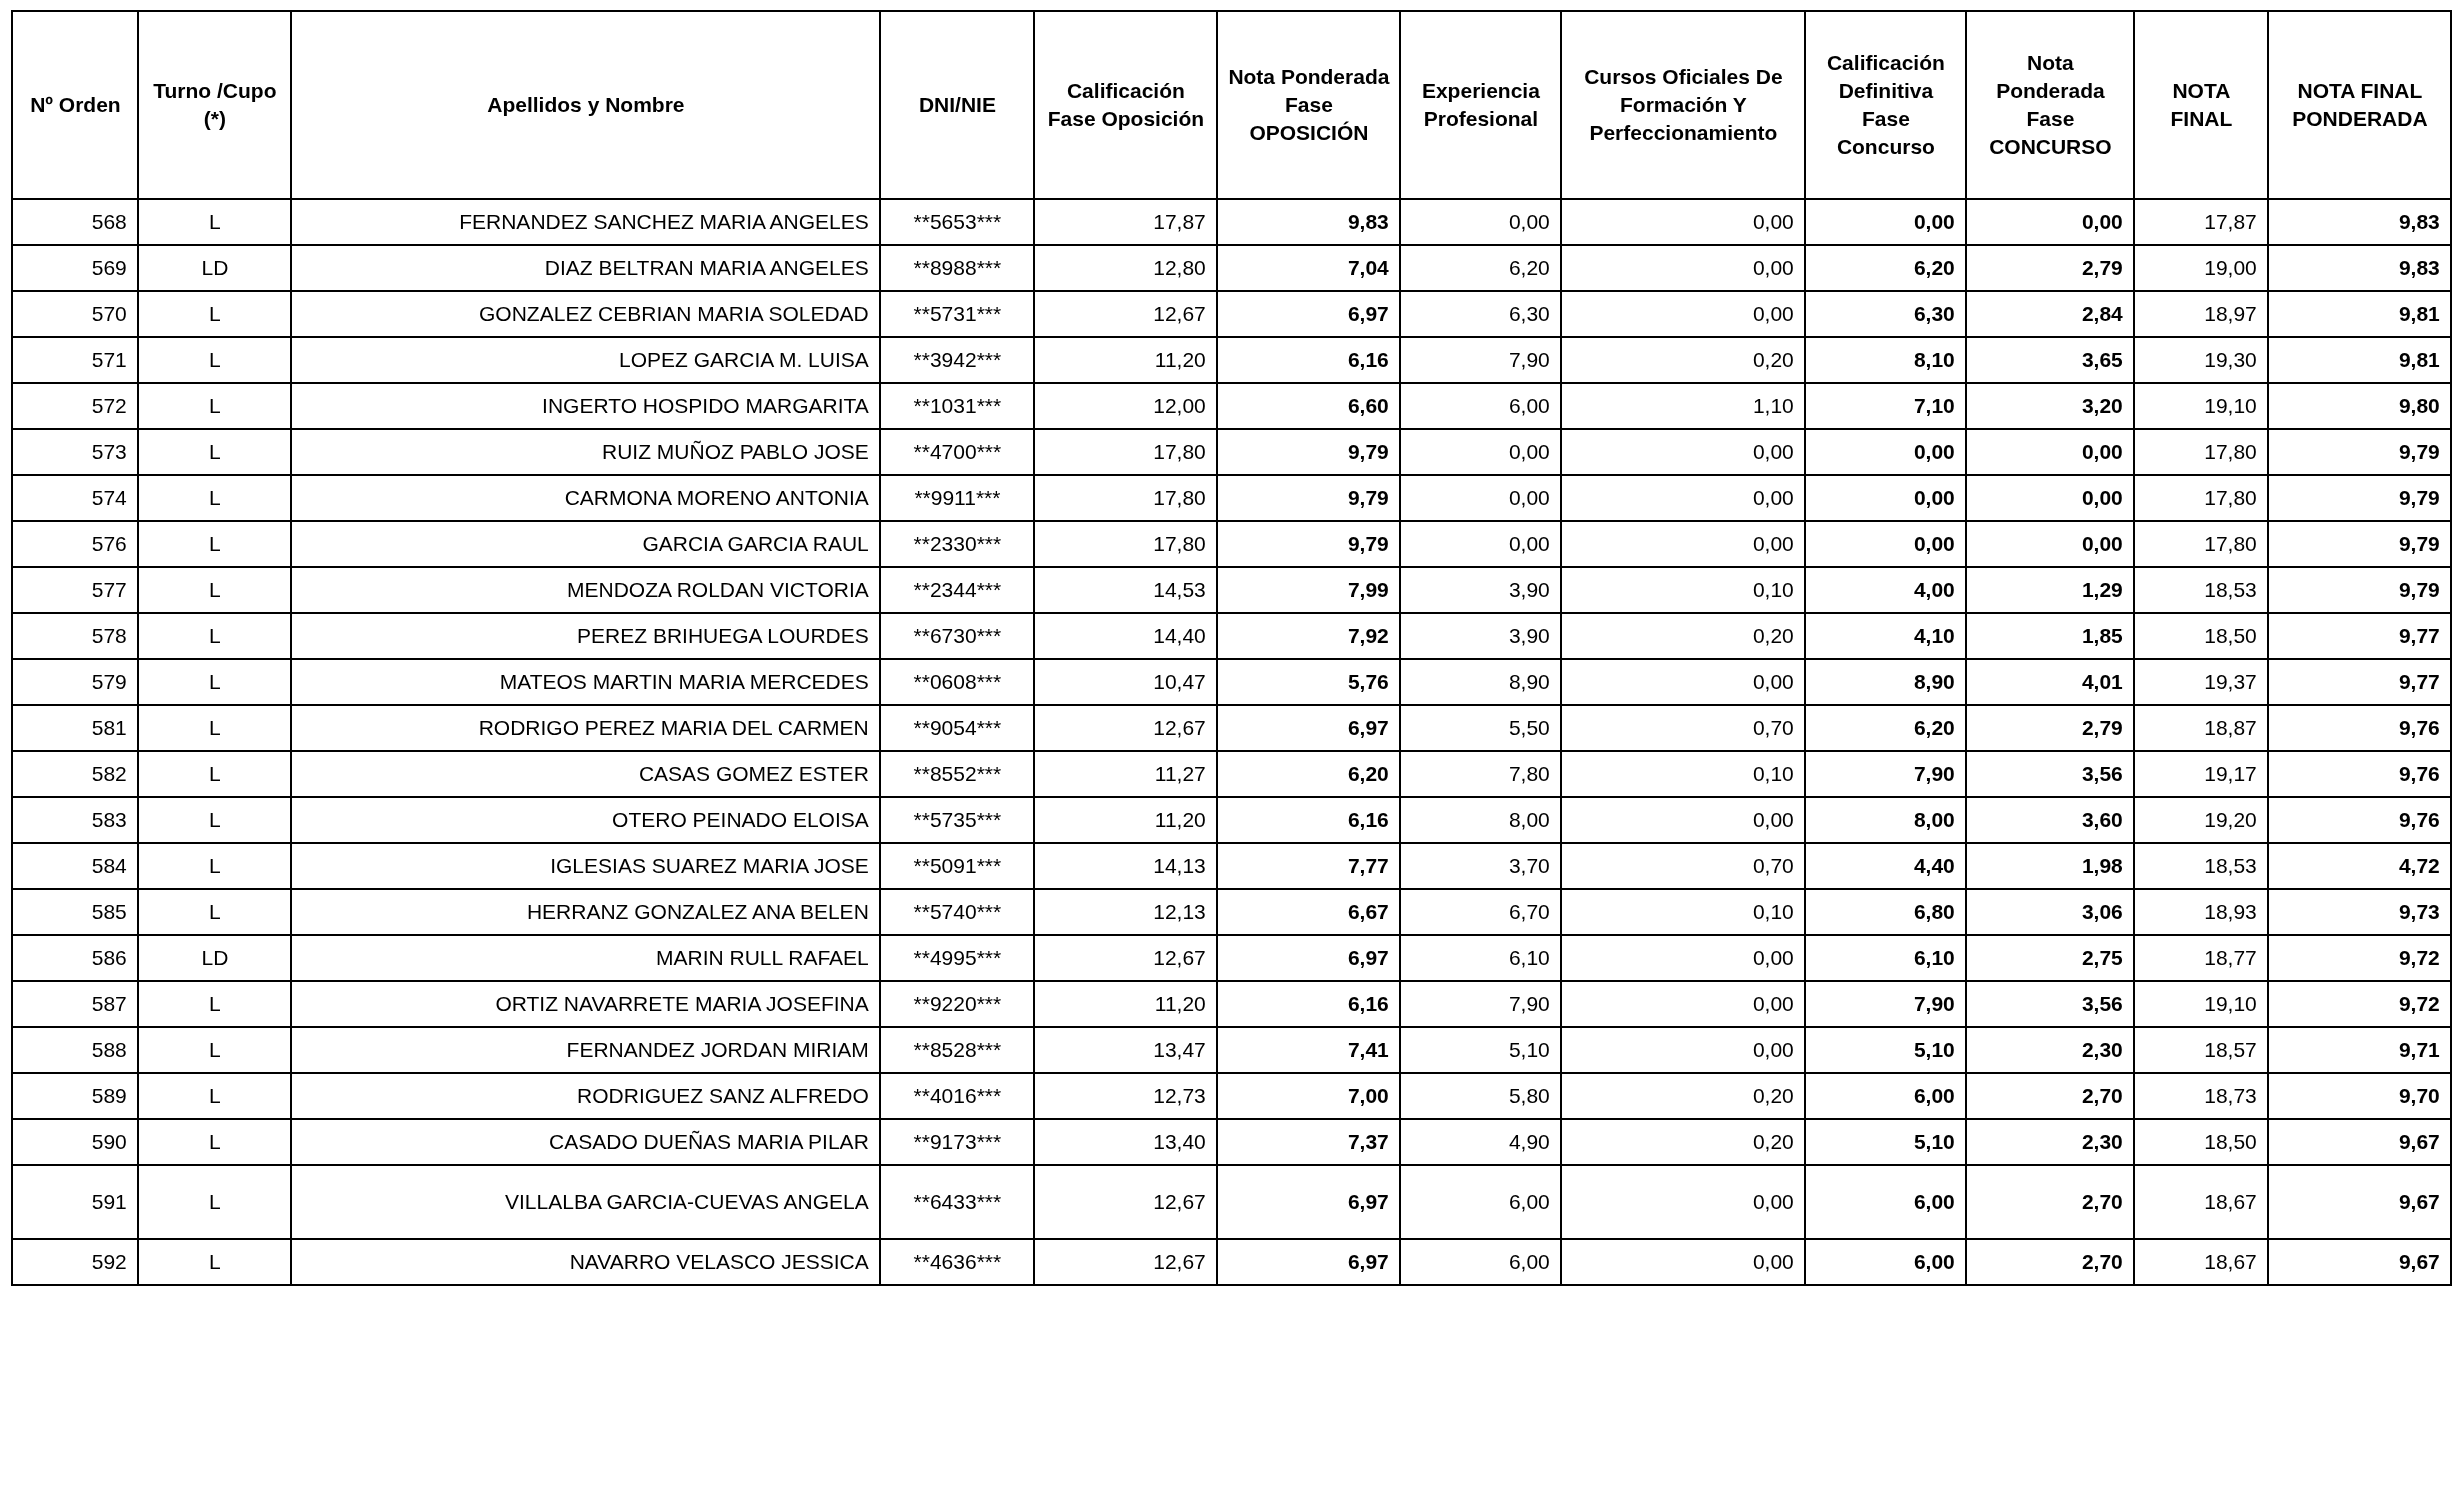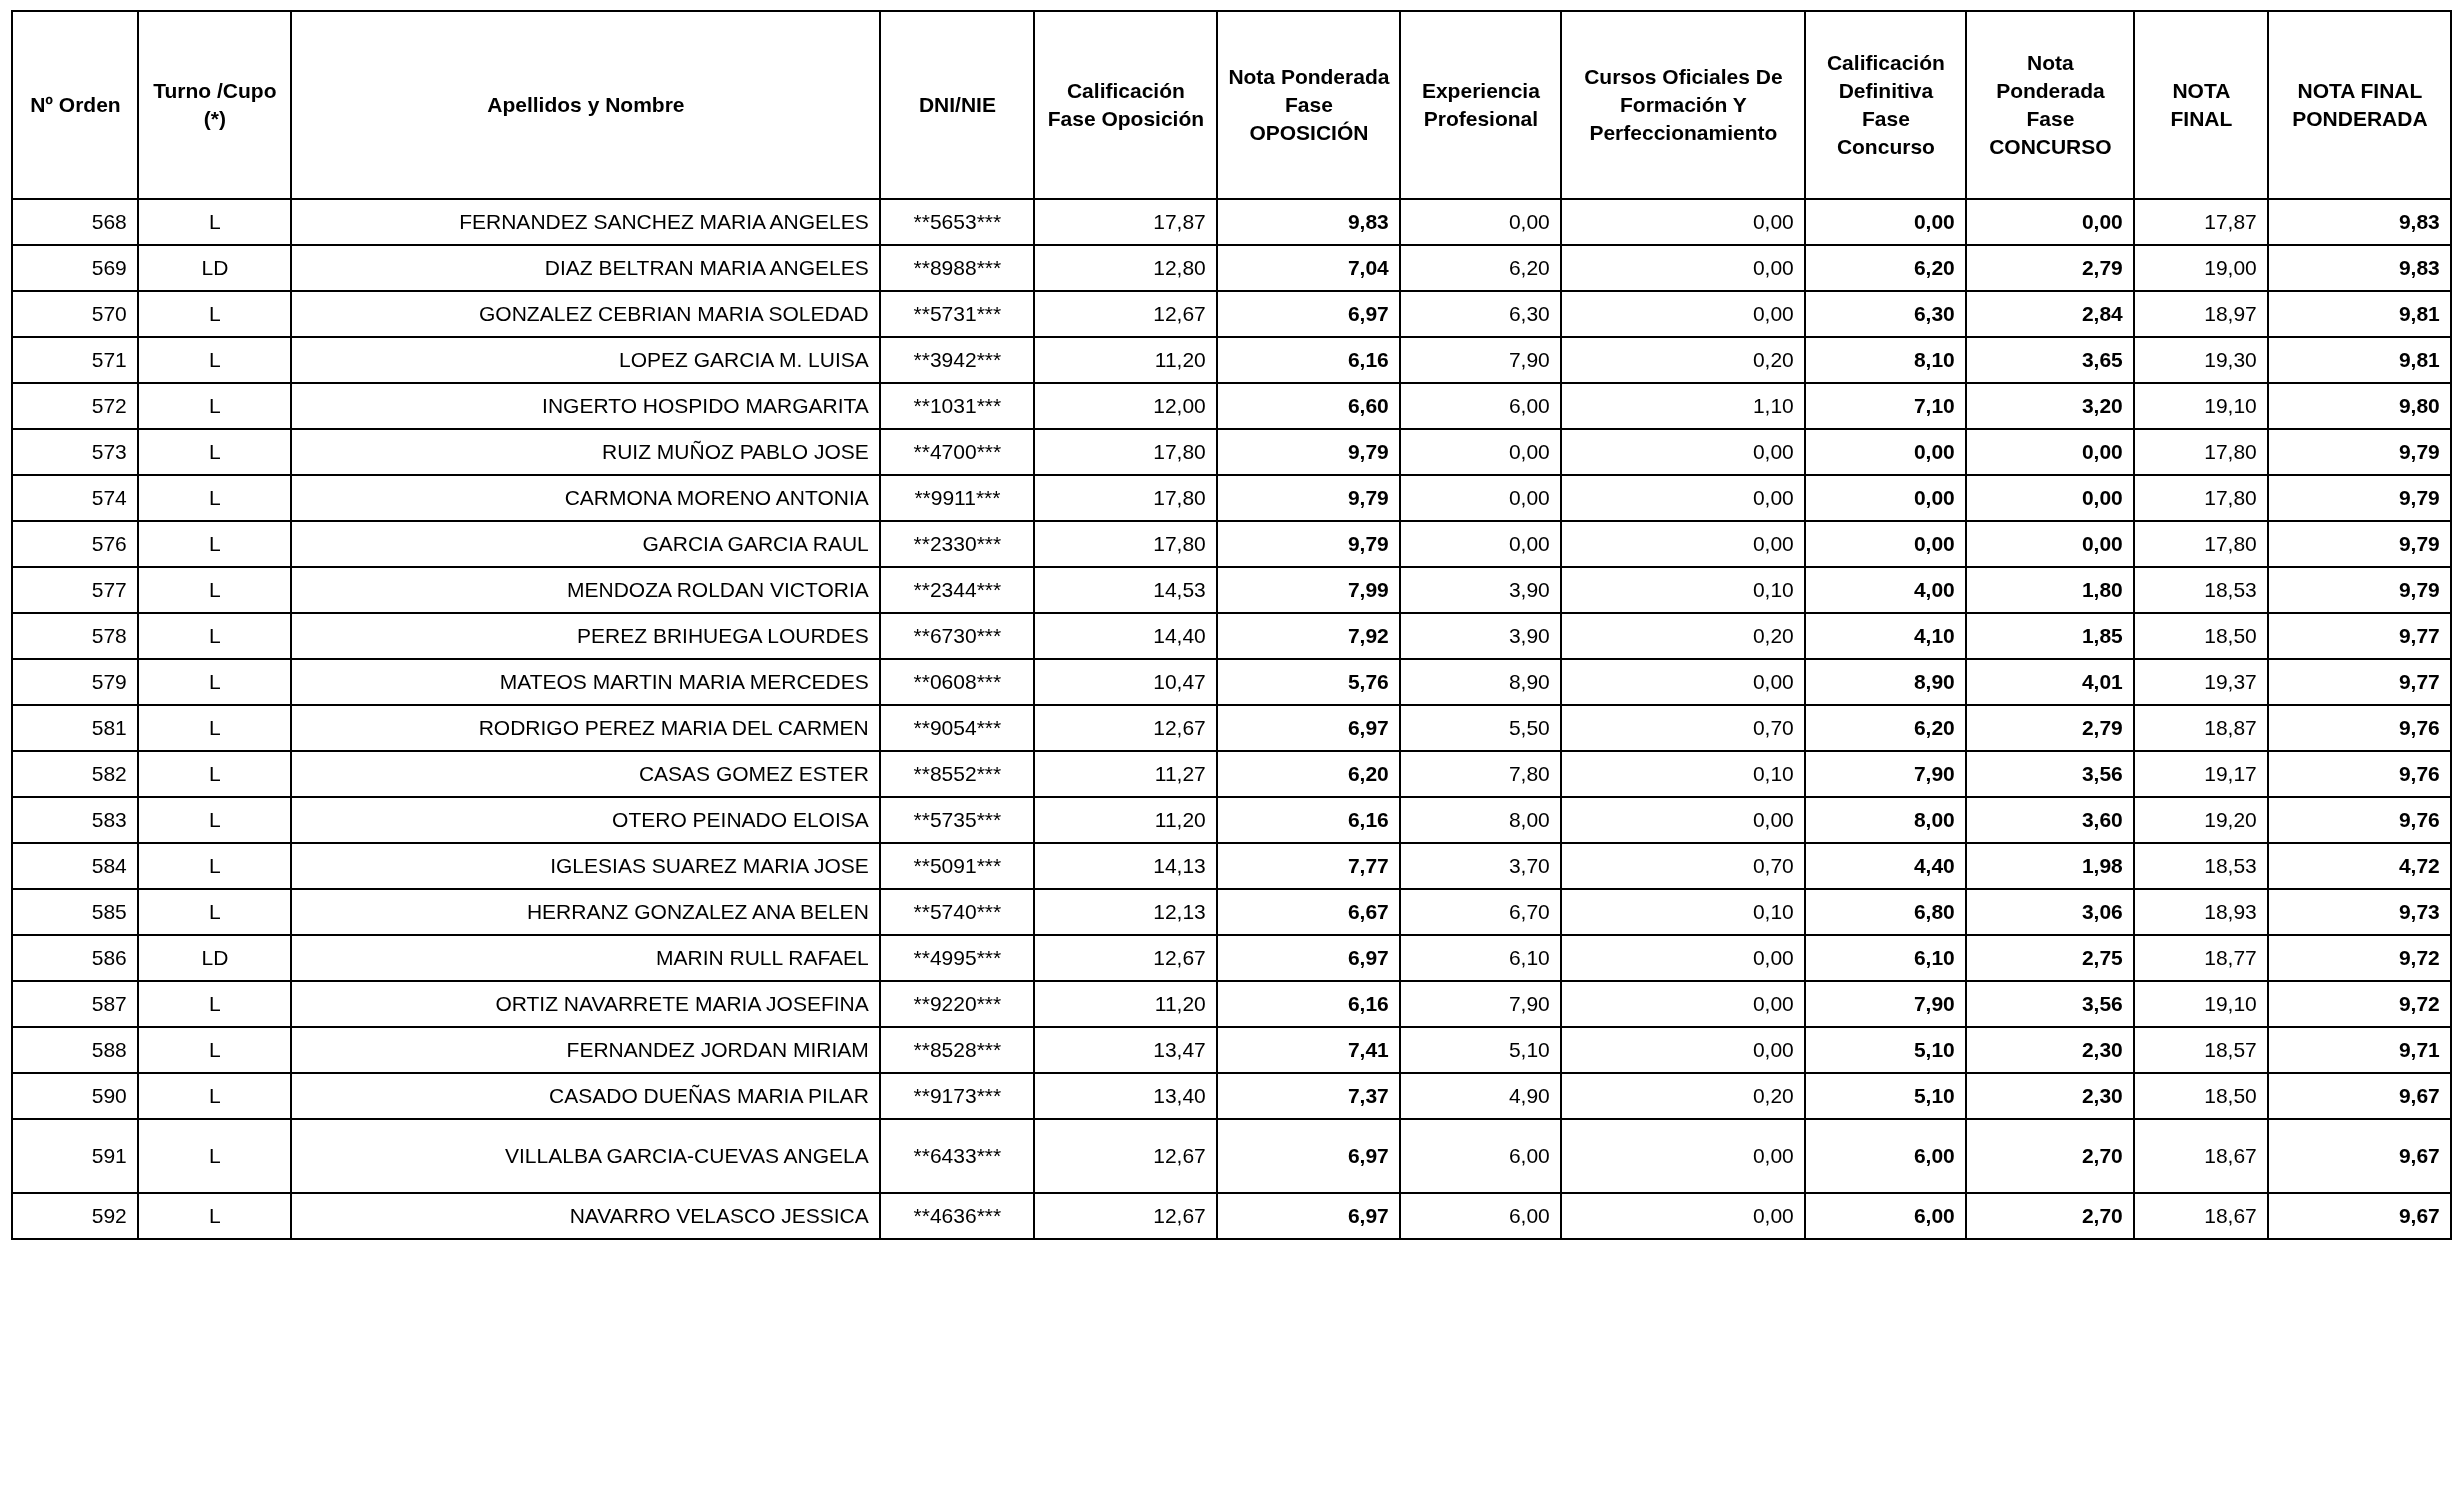--- a/index.html
+++ b/index.html
@@ -168,21 +168,21 @@
       <tr>
         <td class="num">577</td>
         <td class="ctr">L</td>
         <td class="left">MENDOZA ROLDAN VICTORIA</td>
         <td class="ctr">**2344***</td>
         <td class="num">14,53</td>
         <td class="num bold">7,99</td>
         <td class="num">3,90</td>
         <td class="num">0,10</td>
         <td class="num bold">4,00</td>
-        <td class="num bold">1,80</td>
+        <td class="num bold">1,29</td>
         <td class="num">18,53</td>
         <td class="num bold">9,79</td>
       </tr>
       <tr>
         <td class="num">578</td>
         <td class="ctr">L</td>
         <td class="left">PEREZ BRIHUEGA LOURDES</td>
         <td class="ctr">**6730***</td>
         <td class="num">14,40</td>
         <td class="num bold">7,92</td>
@@ -313,20 +313,34 @@
         <td class="num">13,47</td>
         <td class="num bold">7,41</td>
         <td class="num">5,10</td>
         <td class="num">0,00</td>
         <td class="num bold">5,10</td>
         <td class="num bold">2,30</td>
         <td class="num">18,57</td>
         <td class="num bold">9,71</td>
       </tr>
       <tr>
+        <td class="num">589</td>
+        <td class="ctr">L</td>
+        <td class="left">RODRIGUEZ SANZ ALFREDO</td>
+        <td class="ctr">**4016***</td>
+        <td class="num">12,73</td>
+        <td class="num bold">7,00</td>
+        <td class="num">5,80</td>
+        <td class="num">0,20</td>
+        <td class="num bold">6,00</td>
+        <td class="num bold">2,70</td>
+        <td class="num">18,73</td>
+        <td class="num bold">9,70</td>
+      </tr>
+      <tr>
         <td class="num">590</td>
         <td class="ctr">L</td>
         <td class="left">CASADO DUEÑAS MARIA PILAR</td>
         <td class="ctr">**9173***</td>
         <td class="num">13,40</td>
         <td class="num bold">7,37</td>
         <td class="num">4,90</td>
         <td class="num">0,20</td>
         <td class="num bold">5,10</td>
         <td class="num bold">2,30</td>

